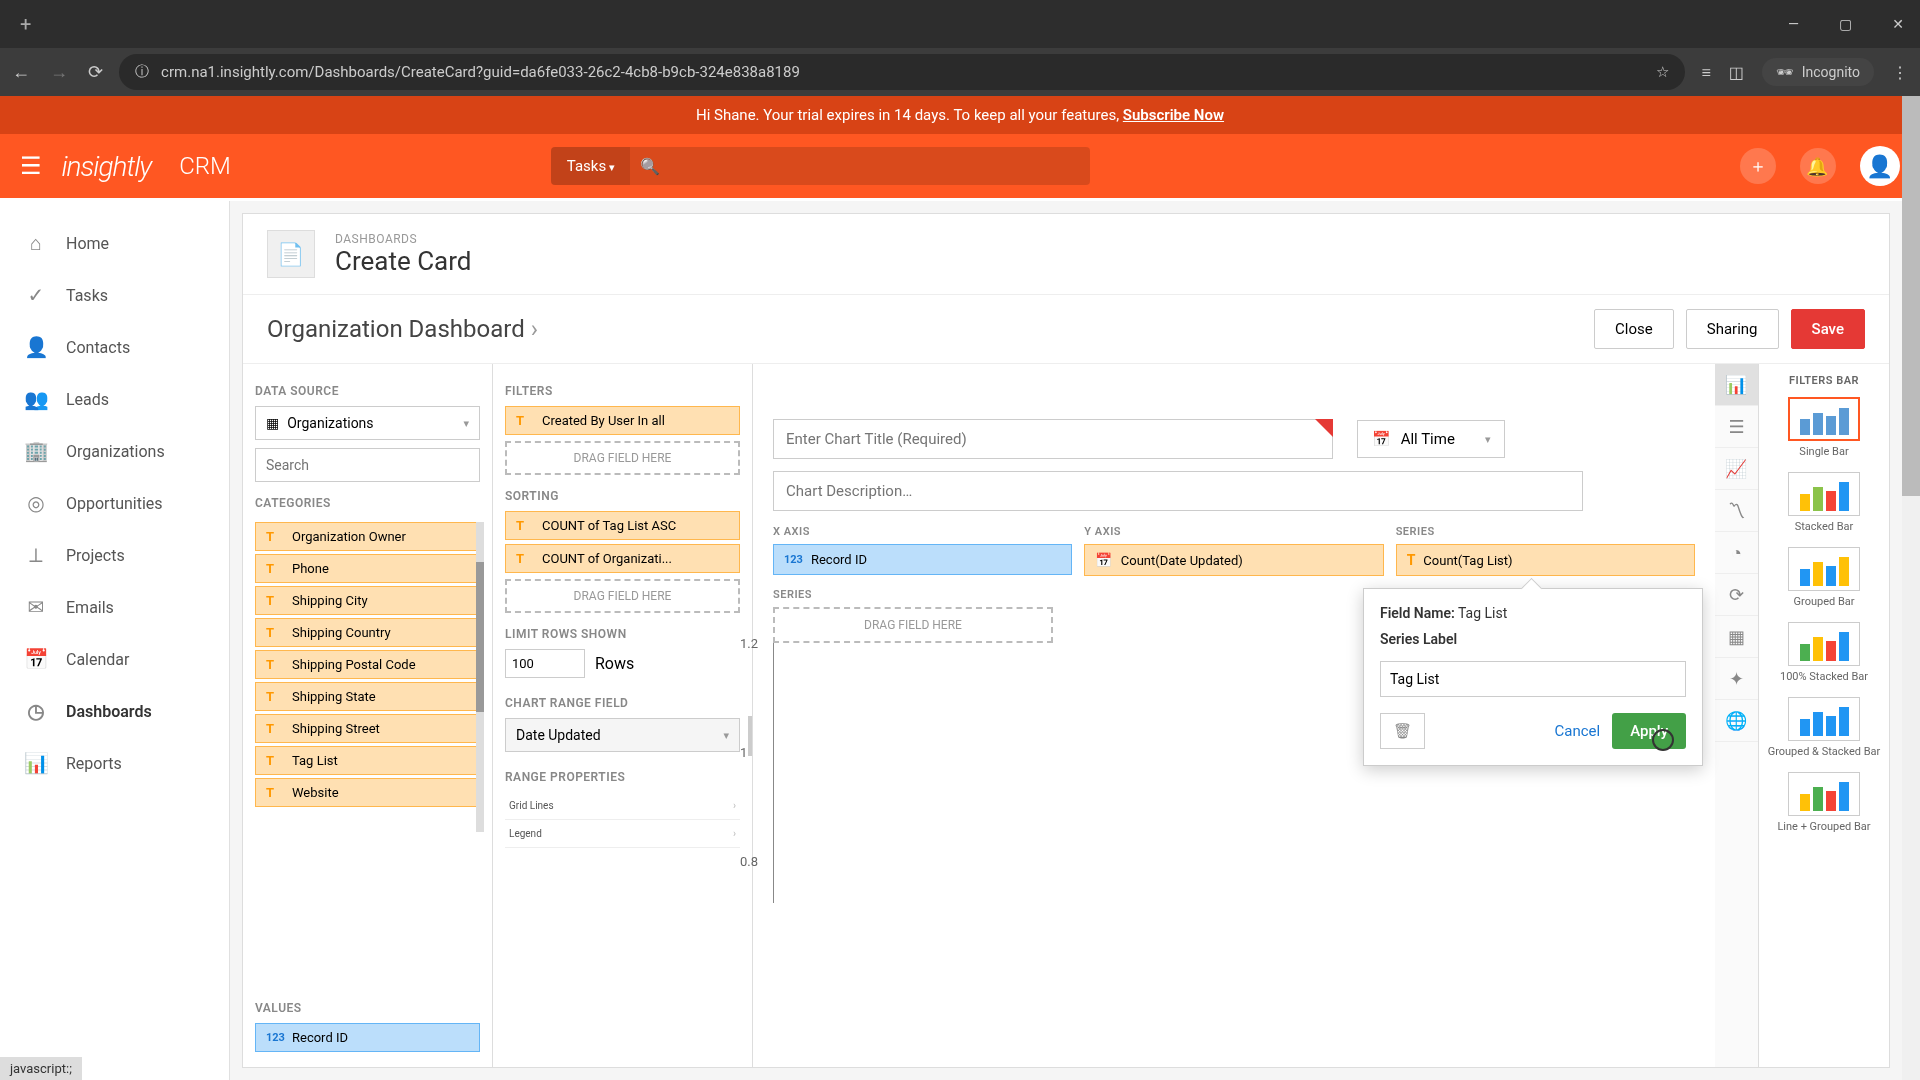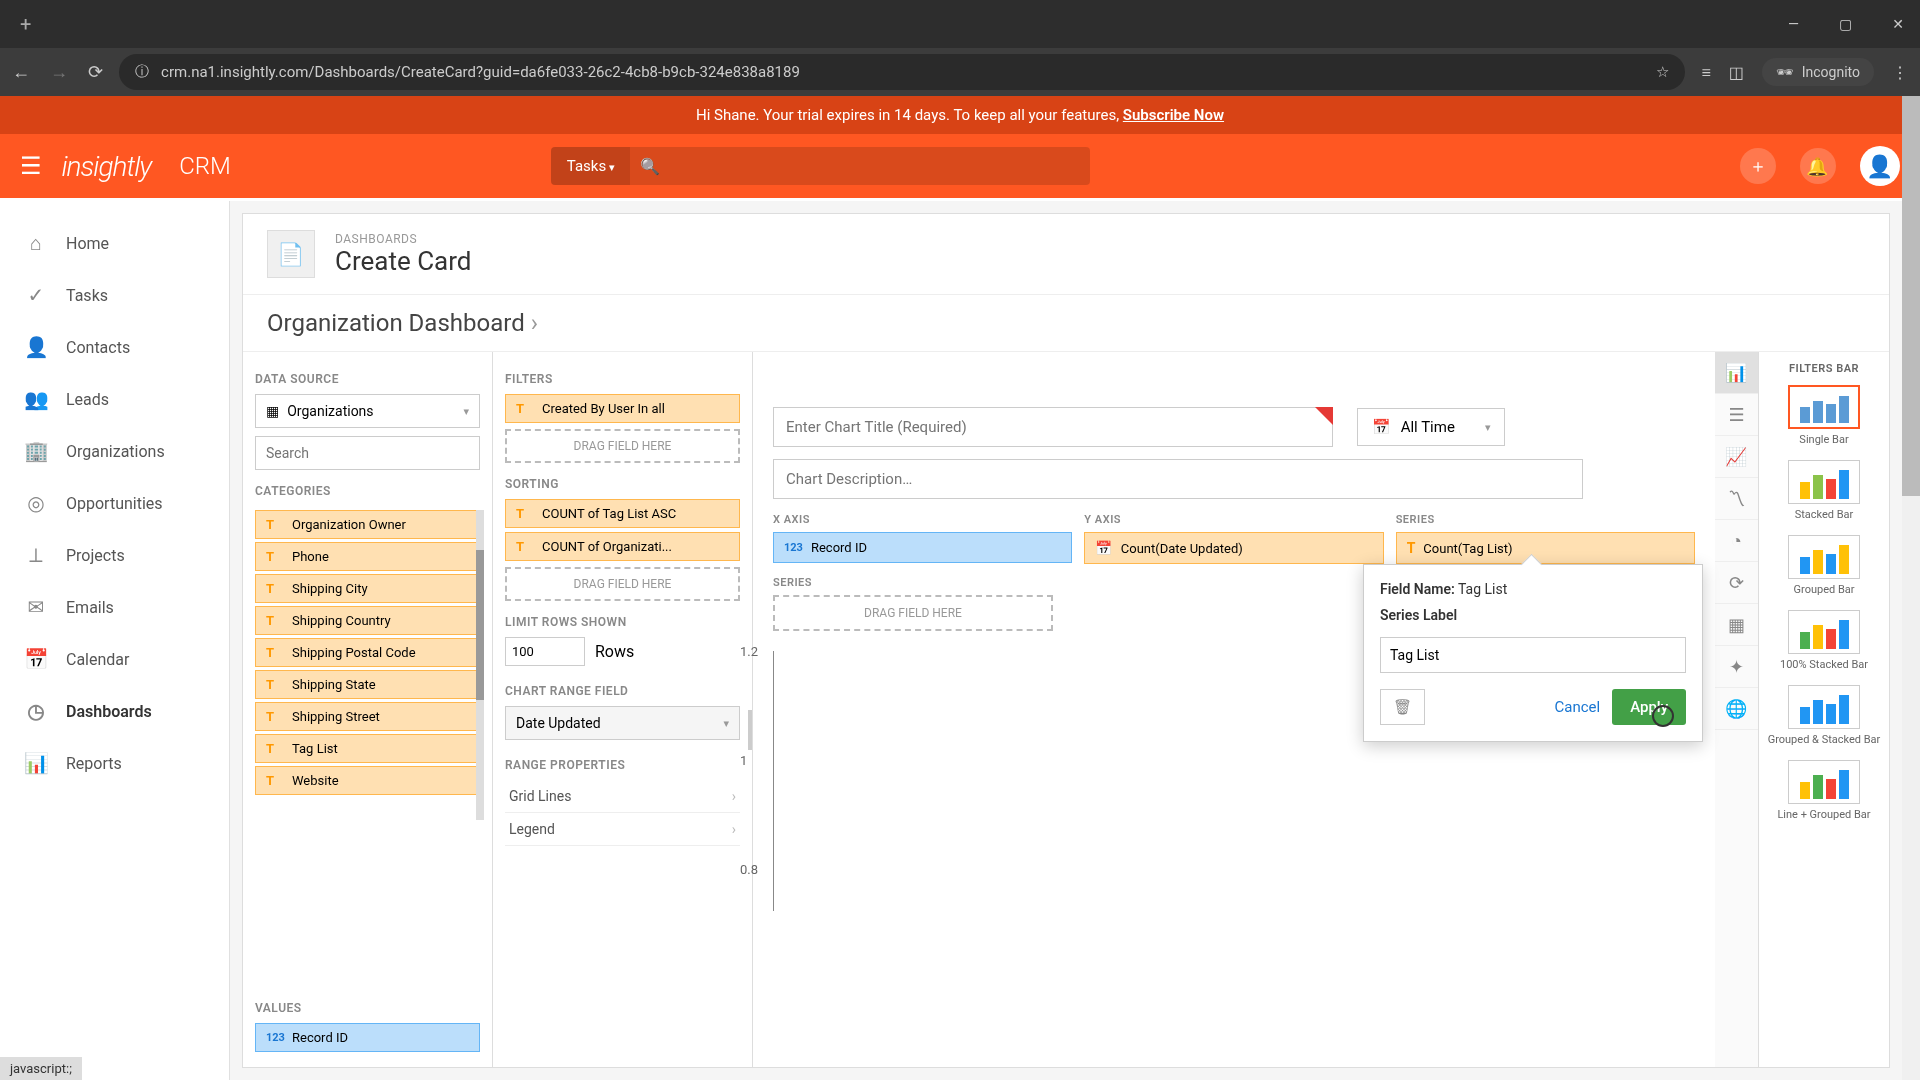--- a/index.html
+++ b/index.html
@@ -85,21 +85,21 @@
 .value-item .field-type-icon { color: #1976d2; font-size: 11px; }
 .scroll-track { position: absolute; right: -4px; top: 0; width: 8px; background: #ddd; height: 310px; }
 .scroll-thumb { position: absolute; width: 100%; background: #999; height: 150px; top: 40px; cursor: pointer; }
 
 
 .panel-mid { width: 260px; border-right: 1px solid #ddd; padding: 12px; overflow-y: auto; position: relative; }
 .drop-zone { border: 2px dashed #bbb; padding: 8px; text-align: center; color: #999; font-size: 12px; margin: 6px 0; }
 .filter-chip { background: #ffe0b2; border: 1px solid #ffb74d; padding: 6px 10px; font-size: 13px; display: flex; align-items: center; gap: 8px; margin-bottom: 4px; }
 .rows-input { display: flex; align-items: center; gap: 10px; margin-top: 4px; }
 .rows-input input { width: 80px; padding: 6px; border: 1px solid #ccc; font-size: 13px; }
-.chart-prop { padding: 8px 4px; font-size: 14px; color: #555; border-bottom: 1px solid #eee; display: flex; justify-content: space-between; cursor: pointer; }
+.chart-prop { padding: 8px 4px; font-size: 10px; color: #555; border-bottom: 1px solid #eee; display: flex; justify-content: space-between; cursor: pointer; }
 .chart-prop::after { content: "›"; color: #bbb; }
 .drag-handle { position: absolute; right: -4px; top: 50%; width: 8px; height: 40px; background: #ccc; cursor: ew-resize; }
 
 
 .panel-chart { flex: 1; padding: 16px 20px; position: relative; }
 .chart-title-input { width: 560px; padding: 10px 12px; border: 1px solid #ccc; font-size: 15px; position: relative; }
 .chart-title-wrap { position: relative; display: inline-block; margin-top: 39px; }
 .required-corner { position: absolute; top: 0; right: 0; width: 0; height: 0; border-top: 18px solid #e53935; border-left: 18px solid transparent; }
 .time-range { display: inline-flex; align-items: center; gap: 10px; border: 1px solid #ccc; padding: 9px 14px; margin-left: 20px; cursor: pointer; font-size: 15px; }
 .time-range::after { content: "▾"; color: #999; font-size: 11px; margin-left: 20px; }
@@ -109,25 +109,25 @@
 .metric-label { font-size: 15px; color: #666; }
 .edit-link { color: #1976d2; font-size: 15px; cursor: pointer; }
 .axis-row { display: flex; gap: 12px; margin-top: 14px; }
 .axis-box { flex: 1; }
 .axis-label { font-size: 11px; color: #888; font-weight: 600; letter-spacing: 0.5px; margin-bottom: 6px; }
 .axis-chip { padding: 7px 10px; font-size: 13px; display: flex; align-items: center; gap: 8px; border: 1px solid; }
 .axis-chip.x { background: #bbdefb; border-color: #64b5f6; }
 .axis-chip.y { background: #ffe0b2; border-color: #ffb74d; }
 .chip-icon { font-size: 14px; }
 .series-drop { border: 2px dashed #bbb; padding: 9px; text-align: center; color: #999; font-size: 12px; margin-top: 6px; width: 280px; }
-.chart-plot { margin-top: 20px; position: relative; height: 260px; border-left: 1px solid #888; }
+.chart-plot { position: relative; height: 260px; border-left: 1px solid #888; }
 .ytick { position: absolute; left: -34px; font-size: 13px; color: #666; transform: translateY(-50%); }
 
 
-.popup { position: absolute; top: 212px; right: 12px; width: 340px; background: #fff; border: 1px solid #ccc; box-shadow: 0 4px 16px rgba(0,0,0,0.2); padding: 16px; z-index: 100; }
+.popup { position: absolute; top: 224px; right: 12px; width: 340px; background: #fff; border: 1px solid #ccc; box-shadow: 0 4px 16px rgba(0,0,0,0.2); padding: 16px; z-index: 100; }
 .popup::before { content: ""; position: absolute; top: -8px; left: 160px; width: 14px; height: 14px; background: #fff; border-left: 1px solid #ccc; border-top: 1px solid #ccc; transform: rotate(45deg); }
 .popup-row { font-size: 14px; color: #333; margin-bottom: 10px; }
 .popup-row strong { font-weight: 600; }
 .popup-input { width: 100%; padding: 9px; border: 1px solid #ccc; font-size: 14px; margin-top: 4px; }
 .popup-actions { display: flex; align-items: center; gap: 12px; margin-top: 16px; }
 .trash-btn { border: 1px solid #ccc; padding: 8px 12px; color: #888; cursor: pointer; font-size: 15px; }
 .popup-actions .spacer { flex: 1; }
 .cancel-link { color: #1976d2; font-size: 15px; cursor: pointer; }
 .apply-btn { background: #43a047; color: #fff; padding: 9px 18px; border: none; font-size: 15px; cursor: pointer; border-radius: 3px; font-weight: 500; }
 .cursor-overlay { position: absolute; width: 22px; height: 22px; border: 2px solid #333; border-radius: 50%; pointer-events: none; }
@@ -263,20 +263,25 @@
       <div class="card-header">
         <div class="card-header-icon">📄</div>
         <div>
           <div class="breadcrumb-label">DASHBOARDS</div>
           <div class="page-title">Create Card</div>
         </div>
       </div>
 
       <div class="action-bar">
         <div class="dashboard-name">Organization Dashboard</div>
+        <div class="action-buttons">
+          <button class="btn">Close</button>
+          <button class="btn">Sharing</button>
+          <button class="btn btn-primary">Save</button>
+        </div>
       </div>
 
       <div class="builder">
 
         <div class="panel-left">
           <div class="panel-label">DATA SOURCE</div>
           <div class="select-box">
             <span>▦</span>
             <span>Organizations</span>
           </div>

